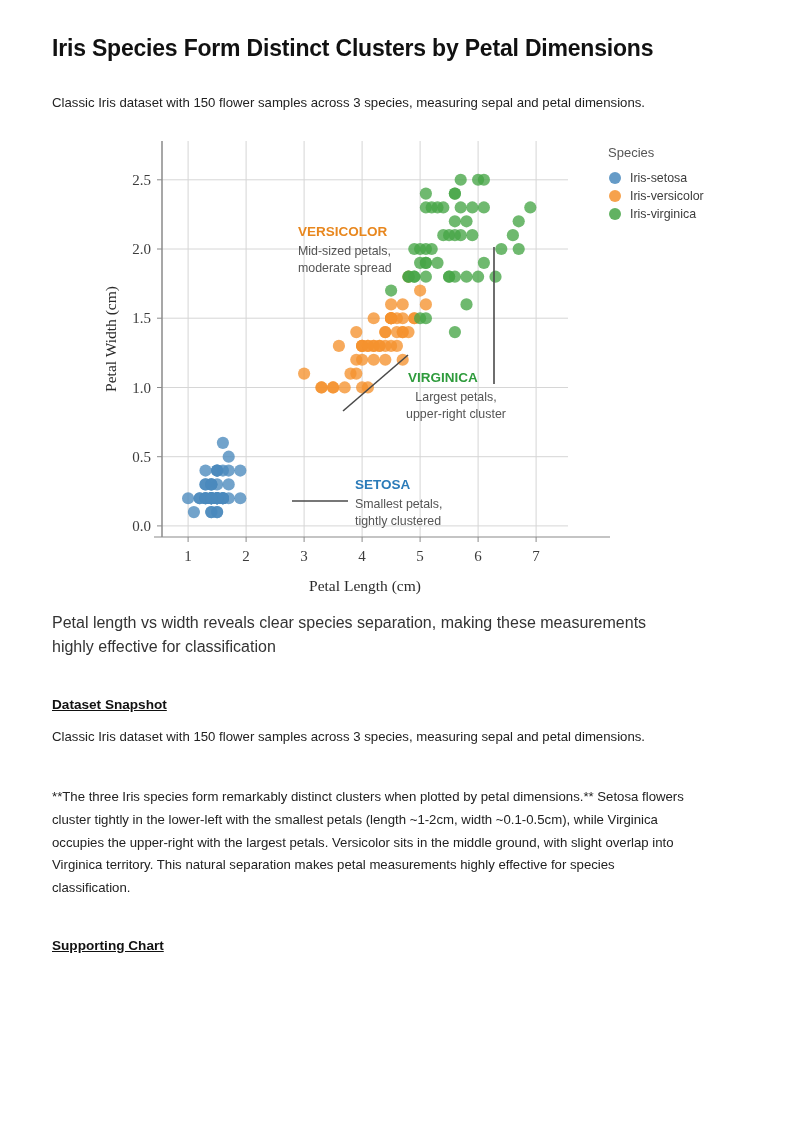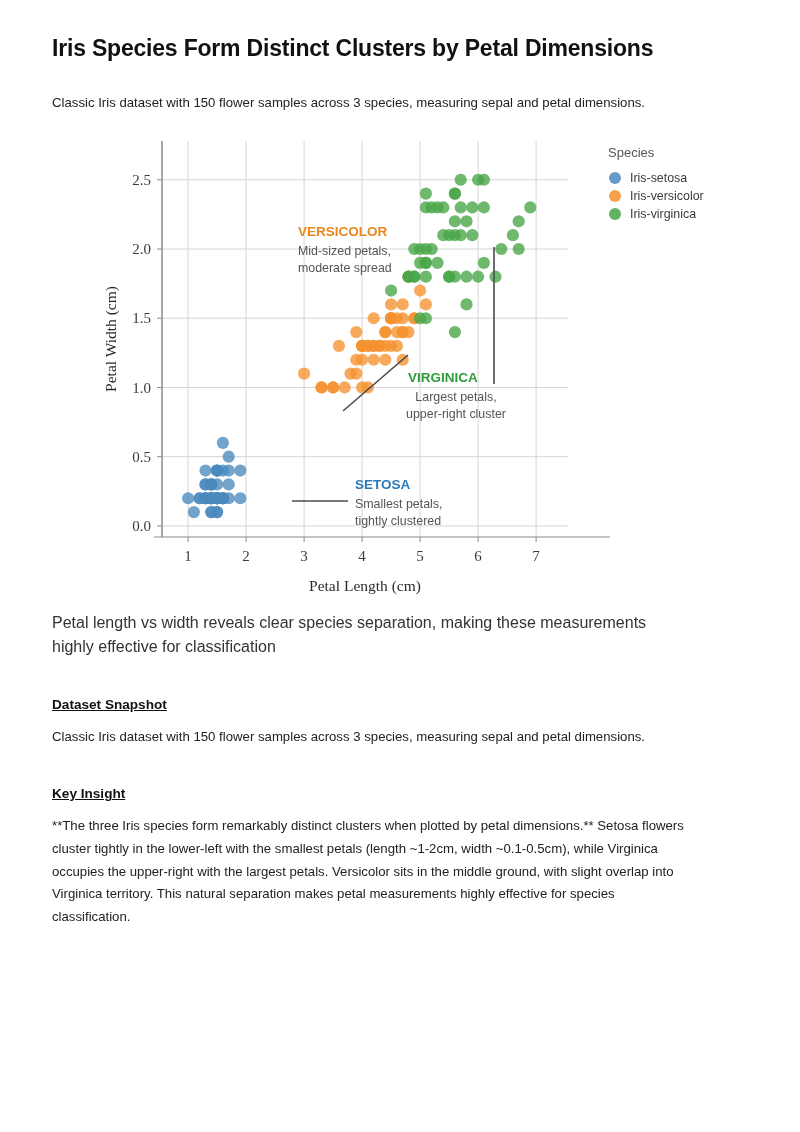--- a/index.html
+++ b/index.html
@@ -330,20 +330,20 @@
   </div>
 
   <p class="caption">Petal length vs width reveals clear species separation, making these measurements highly effective for classification</p>
 
   <div class="section">
     <h2 class="section-title">Dataset Snapshot</h2>
     <p class="section-body">Classic Iris dataset with 150 flower samples across 3 species, measuring sepal and petal dimensions.</p>
   </div>
 
   <div class="section insight">
-    <h2 class="section-title">Key Insight</h2>
     <p class="section-body">**The three Iris species form remarkably distinct clusters when plotted by petal dimensions.** Setosa flowers cluster tightly in the lower-left with the smallest petals (length ~1-2cm, width ~0.1-0.5cm), while Virginica occupies the upper-right with the largest petals. Versicolor sits in the middle ground, with slight overlap into Virginica territory. This natural separation makes petal measurements highly effective for species classification.</p>
   </div>
 
   <div class="section">
+    <h2 class="section-title">Supporting Chart</h2>
   </div>
 
 </div>
 
 </body></html>

